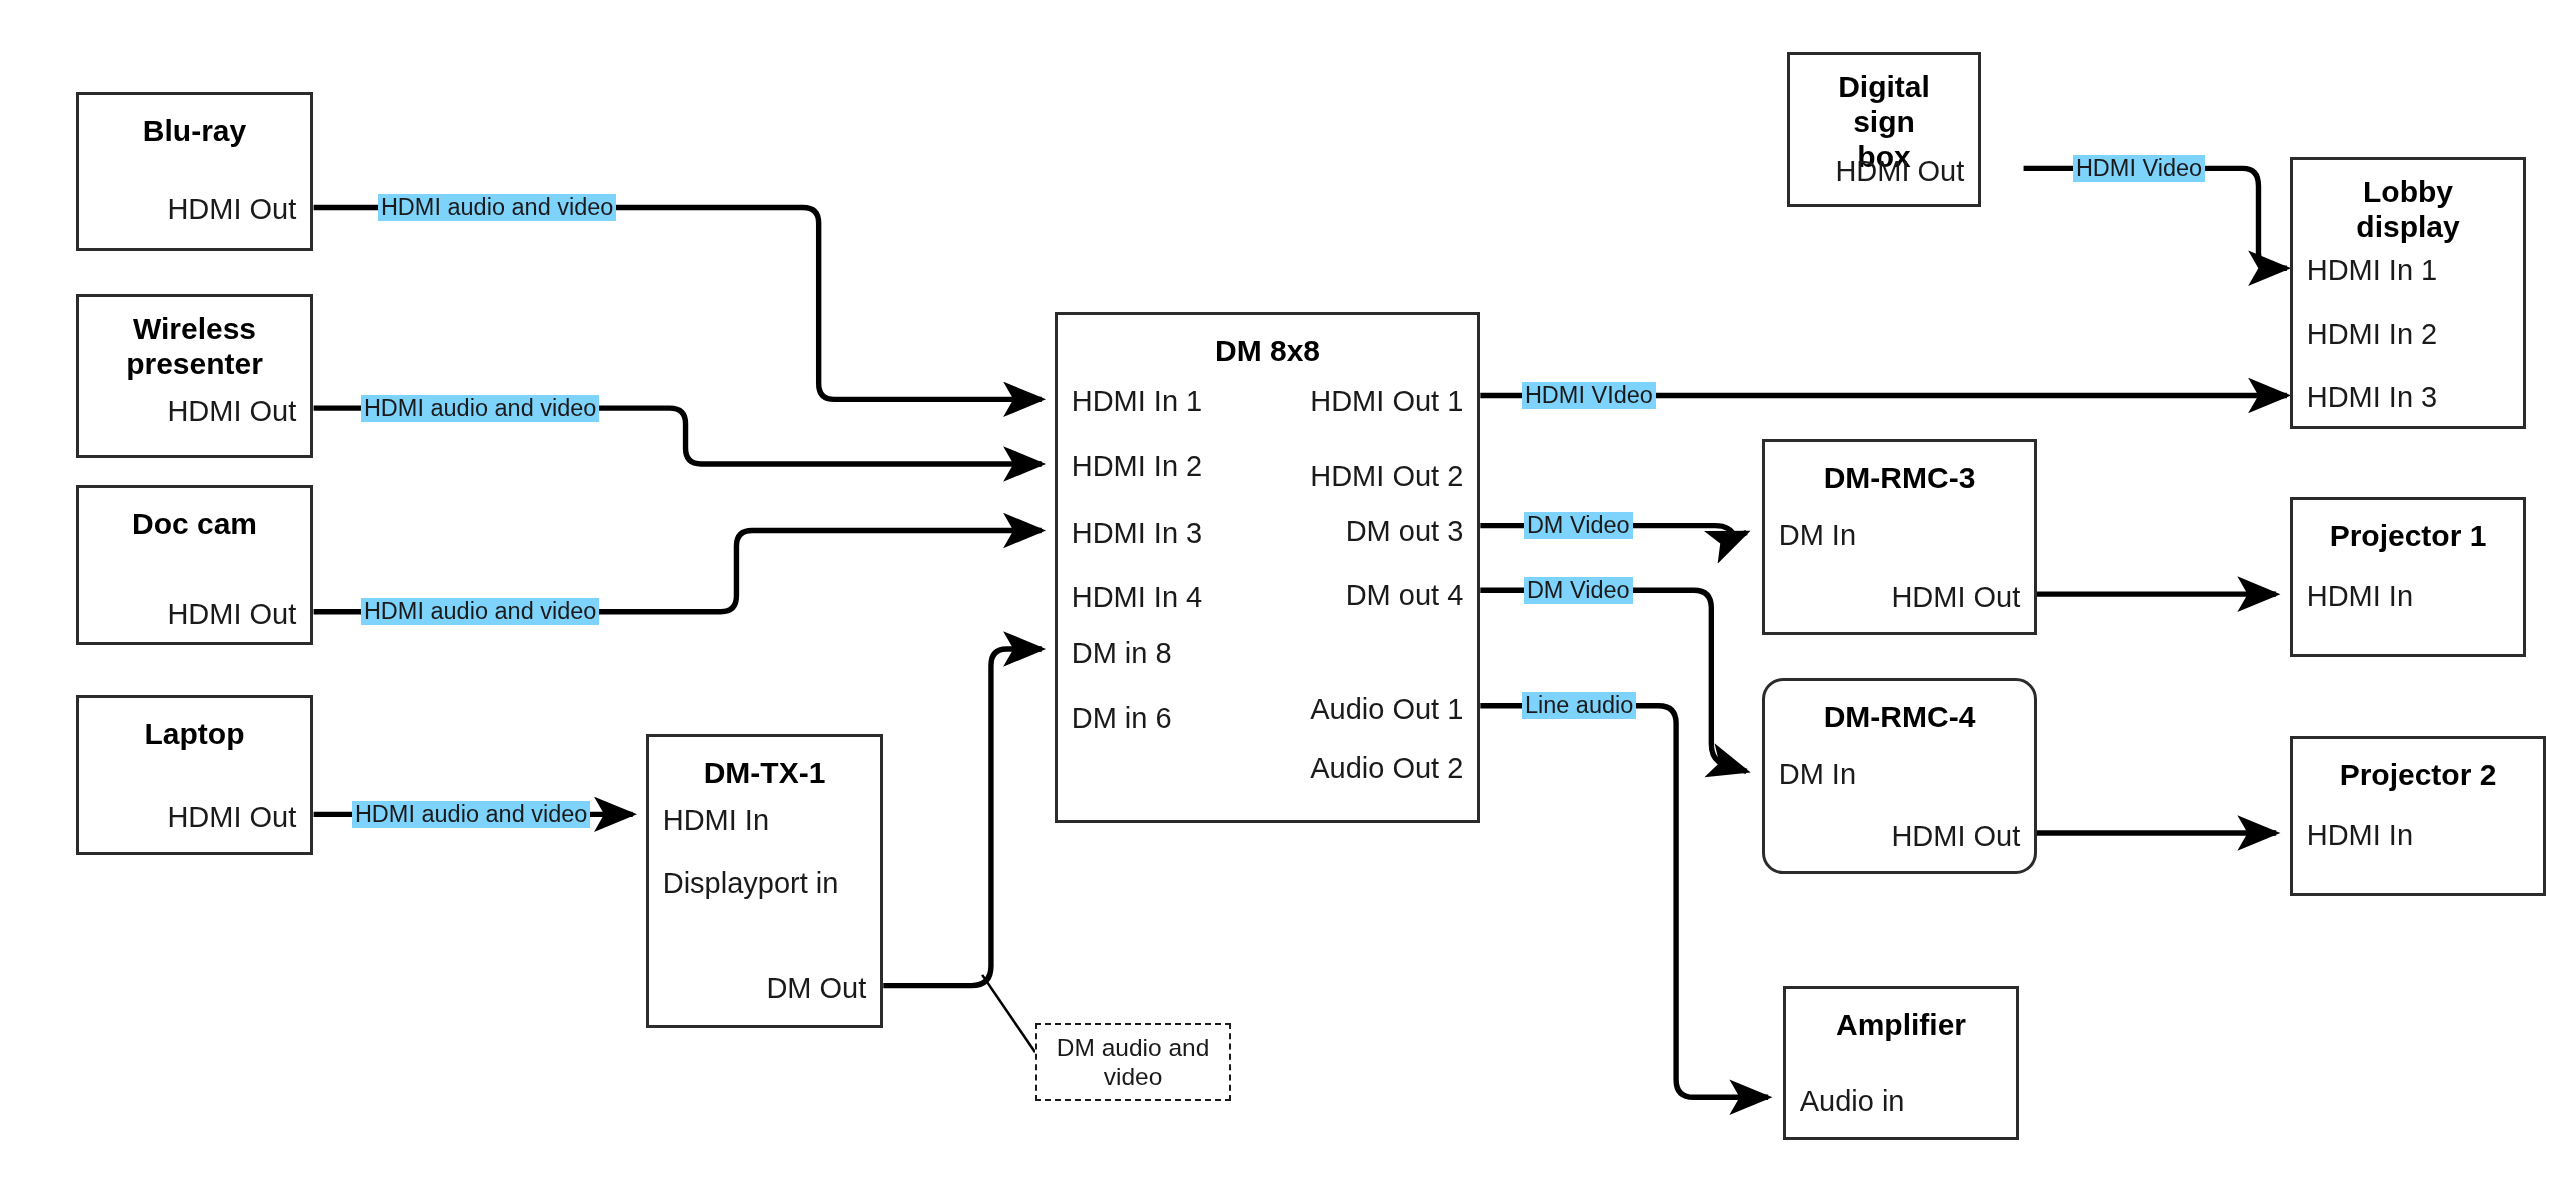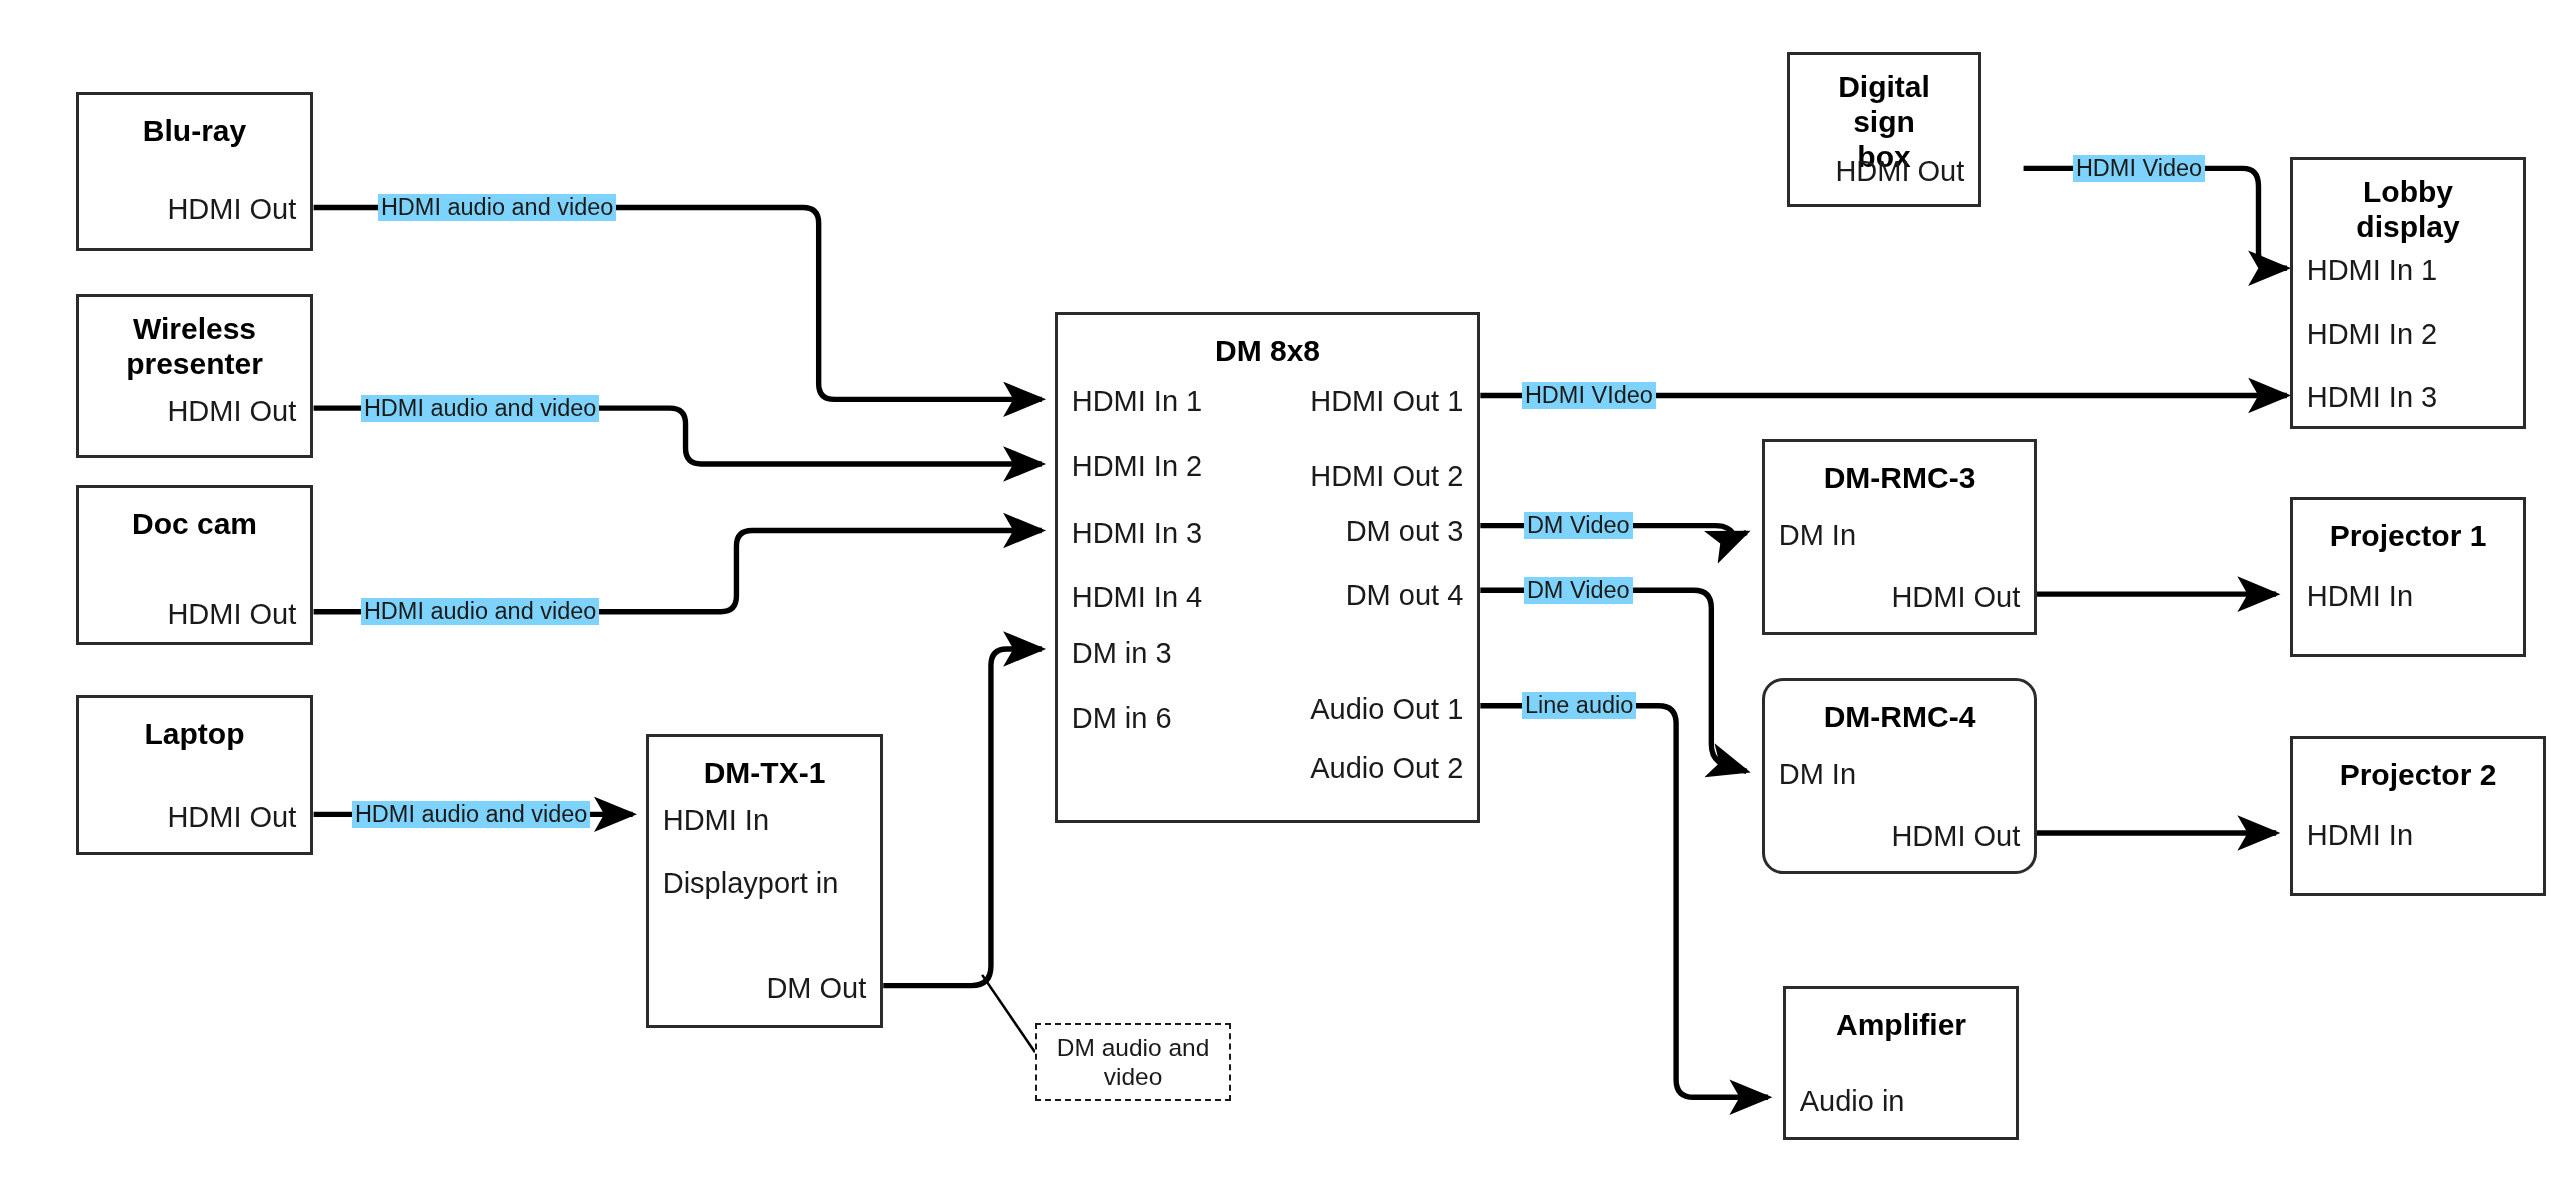--- a/index.html
+++ b/index.html
@@ -143,21 +143,21 @@
     <div class="port right" style="right:13.7px; top:235px;">DM Out</div>
   </div>
 
   <div class="node" style="left:1055px; top:312px; width:425px; height:511px;">
     <div class="node-title" style="top:17.6px;">DM 8x8</div>
 
     <div class="port left" style="left:13.7px; top:70px;">HDMI In 1</div>
     <div class="port left" style="left:13.7px; top:135px;">HDMI In 2</div>
     <div class="port left" style="left:13.7px; top:202px;">HDMI In 3</div>
     <div class="port left" style="left:13.7px; top:266px;">HDMI In 4</div>
-    <div class="port left" style="left:13.7px; top:322px;">DM in 3</div>
+    <div class="port left" style="left:13.7px; top:322px;">DM in 8</div>
     <div class="port left" style="left:13.7px; top:387px;">DM in 6</div>
 
     <div class="port right" style="right:13.7px; top:70px;text-align:center;">HDMI Out 1</div>
     <div class="port right" style="right:13.7px; top:145px;">HDMI Out 2</div>
     <div class="port right" style="right:13.7px; top:200px;margin-left:8px;">DM out 3</div>
     <div class="port right" style="right:13.7px; top:264px;">DM out 4</div>
     <div class="port right" style="right:13.7px; top:378px;">Audio Out 1</div>
     <div class="port right" style="right:13.7px; top:437px;">Audio Out 2</div>
   </div>
 

